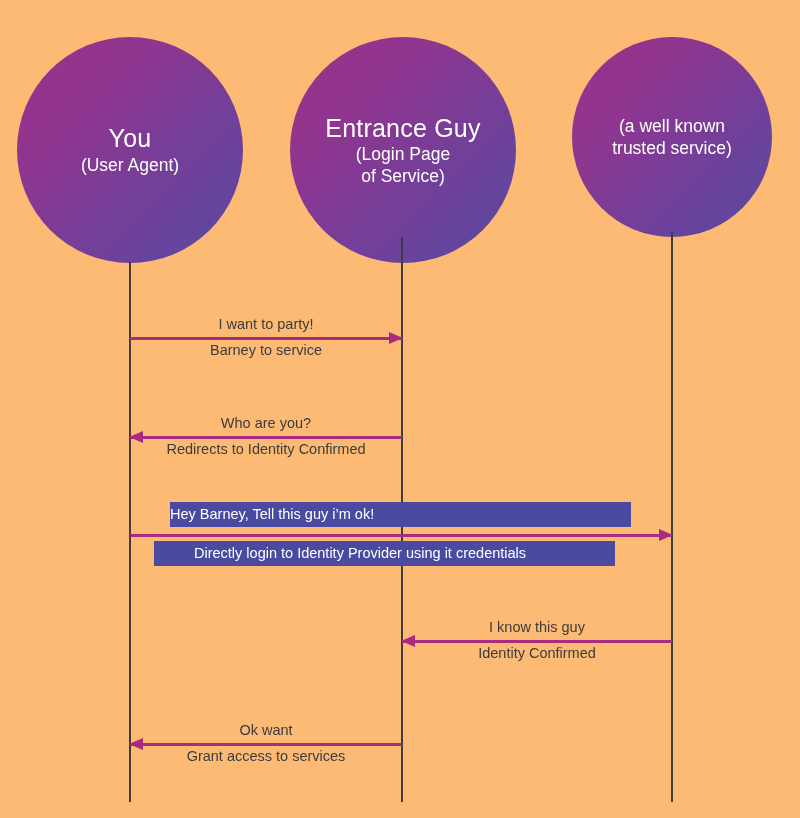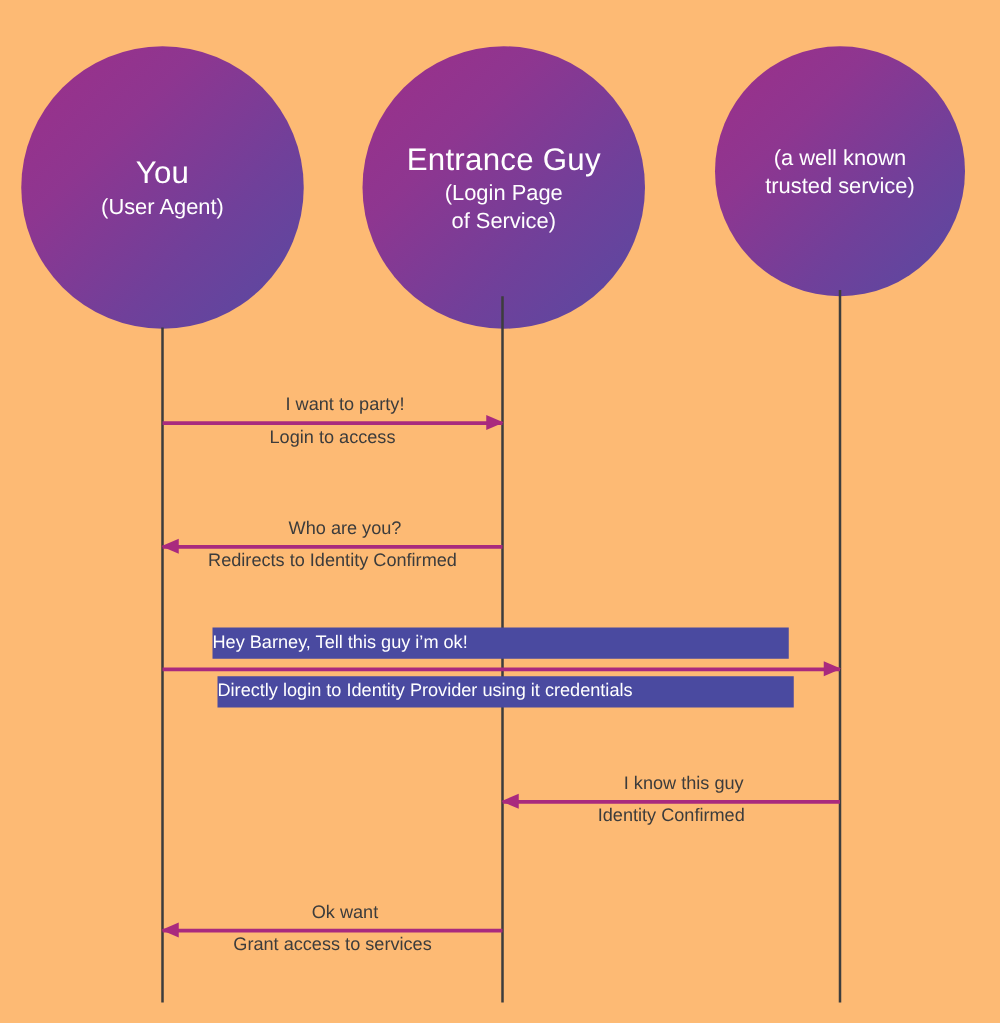--- a/index.html
+++ b/index.html
@@ -67,21 +67,21 @@
   }
   .msg-label {
     position: absolute;
     font-size: 14.5px;
     color: #3c3c3c;
     white-space: nowrap;
     text-align: center;
     left: 0;
     width: 100%;
   }
-  .msg-label.above { bottom: 100%; margin-bottom: 5px; margin-left: 10px; }
+  .msg-label.above { bottom: 100%; margin-bottom: 5px; }
   .msg-label.below { top: 100%; margin-top: 5px; }
 
   .arrow-line {
     position: absolute;
     left: 0;
     top: 0;
     width: 100%;
     height: 3px;
     background: #a92a7e;
   }
@@ -137,35 +137,35 @@
   </div>
 
   <div id="lifeline-you" class="lifeline"></div>
   <div id="lifeline-entrance" class="lifeline"></div>
   <div id="lifeline-friend" class="lifeline"></div>
 
   <div class="message" style="left:130px; top:337px; width:272px;">
     <div class="msg-label above">I want to party!</div>
     <div class="arrow-line"></div>
     <div class="arrow-head right"></div>
-    <div class="msg-label below">Login to access</div>
+    <div class="msg-label below">Barney to service</div>
   </div>
 
   <div class="message" style="left:130px; top:436px; width:272px;">
     <div class="msg-label above">Who are you?</div>
     <div class="arrow-line"></div>
     <div class="arrow-head left"></div>
     <div class="msg-label below">Redirects to Identity Confirmed</div>
   </div>
 
   <div class="message" style="left:130px; top:534px; width:542px;">
     <div class="msg-box above" style="left:40px; width:461px;">Hey Barney, Tell this guy i’m ok!</div>
     <div class="arrow-line"></div>
     <div class="arrow-head right"></div>
-    <div class="msg-box below" style="left:44px; width:461px;">Directly login to Identity Provider using it credentials</div>
+    <div class="msg-box below" style="left:24px; width:461px;padding-left:40px;">Directly login to Identity Provider using it credentials</div>
   </div>
 
   <div class="message" style="left:402px; top:640px; width:270px;">
     <div class="msg-label above">I know this guy</div>
     <div class="arrow-line"></div>
     <div class="arrow-head left"></div>
     <div class="msg-label below">Identity Confirmed</div>
   </div>
 
   <div class="message" style="left:130px; top:743px; width:272px;">

